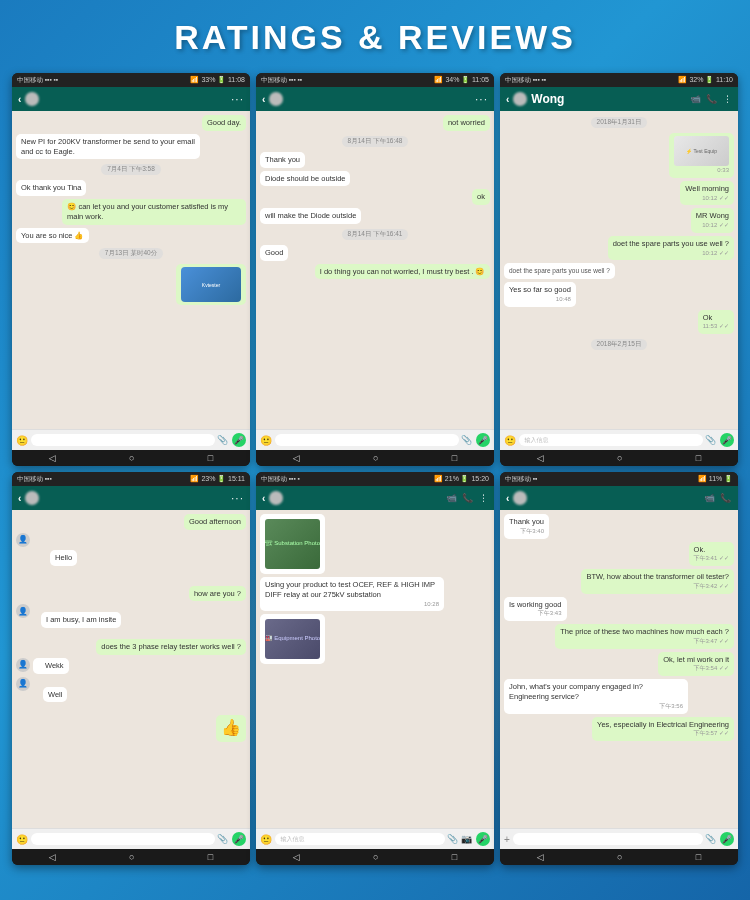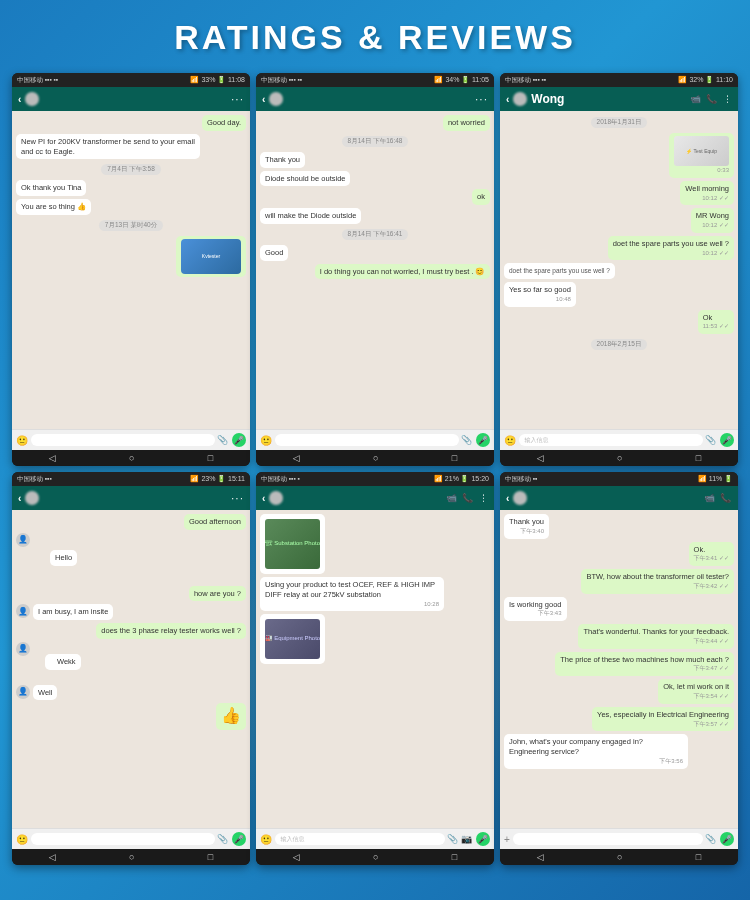--- a/index.html
+++ b/index.html
@@ -303,22 +303,25 @@
       <div class="msg sent">
         <span>Good day.</span>
       </div>
       <div class="msg received">
         <span>New PI for 200KV transformer be send to your email and cc to Eagle.</span>
       </div>
       <div class="date-divider">7月4日 下午3:58</div>
       <div class="msg received">
         <span>Ok thank you Tina</span>
       </div>
-      <div class="msg received">
-        <span>You are so thing 👍</span>
+      <div class="msg sent">
+        <span>😊 can let you and your customer satisfied is my main work.</span>
+      </div>
+      <div class="msg received">
+        <span>You are so nice 👍</span>
       </div>
       <div class="date-divider">7月13日 某时40分</div>
       <div class="msg sent">
         <div class="img-bubble">
           <span style="font-size:5px; color:white;">Kvtester</span>
         </div>
       </div>
     </div>
     <div class="chat-input-bar">
       <span class="emoji-icon">🙂</span>
@@ -464,36 +467,36 @@
         <div class="person-icon">👤</div>
         <div class="msg received" style="margin:17px;">
           <span>Hello</span>
         </div>
       </div>
       <div class="msg sent">
         <span>how are you ?</span>
       </div>
       <div style="display:flex; gap:3px; align-items:flex-start;">
         <div class="person-icon">👤</div>
-        <div class="msg received" style="margin:0;text-align:right;">
+        <div class="msg received" style="margin:8px;text-align:right;">
           <span>I am busy, I am insite</span>
         </div>
       </div>
       <div class="msg sent">
         <span>does the 3 phase relay tester works well ?</span>
       </div>
       <div style="display:flex; gap:3px; align-items:flex-start;">
         <div class="person-icon">👤</div>
-        <div class="msg received" style="margin:12px;padding-left:12px;">
+        <div class="msg received" style="margin:0;padding-left:12px;">
           <span>Wekk</span>
         </div>
       </div>
       <div style="display:flex; gap:3px; align-items:flex-start;">
         <div class="person-icon">👤</div>
-        <div class="msg received" style="margin:0;">
+        <div class="msg received" style="margin:10px;">
           <span>Well</span>
         </div>
       </div>
       <div class="msg sent">
         <div style="font-size:16px;">👍</div>
       </div>
     </div>
     <div class="chat-input-bar">
       <span class="emoji-icon">🙂</span>
       <div class="input-field"></div>
@@ -579,38 +582,34 @@
       </div>
       <div class="msg sent">
         <span>BTW, how about the transformer oil tester?</span>
         <div class="time">下午3:42 ✓✓</div>
       </div>
       <div class="msg received">
         <span>Is working good</span>
         <div class="time">下午3:43</div>
       </div>
       <div class="msg sent">
-        <span>That's wonderful. Thanks for your feedback.</span>
-        <div class="time">下午3:44 ✓✓</div>
-      </div>
-      <div class="msg sent">
         <span>The price of these two machines how much each ?</span>
         <div class="time">下午3:47 ✓✓</div>
       </div>
       <div class="msg sent">
         <span>Ok, let mi work on it</span>
         <div class="time">下午3:54 ✓✓</div>
       </div>
+      <div class="msg received">
+        <span>John, what's your company engaged in? Engineering service?</span>
+        <div class="time">下午3:56</div>
+      </div>
       <div class="msg sent">
         <span>Yes, especially in Electrical Engineering</span>
         <div class="time">下午3:57 ✓✓</div>
-      </div>
-      <div class="msg received">
-        <span>John, what's your company engaged in? Engineering service?</span>
-        <div class="time">下午3:56</div>
       </div>
     </div>
     <div class="chat-input-bar">
       <span style="font-size:10px; color:#888;">+</span>
       <div class="input-field"></div>
       <span class="attach-icon">📎</span>
       <div class="mic-btn" style="background:#25d366;">🎤</div>
     </div>
     <div class="nav-bar">
       <span>◁</span>

